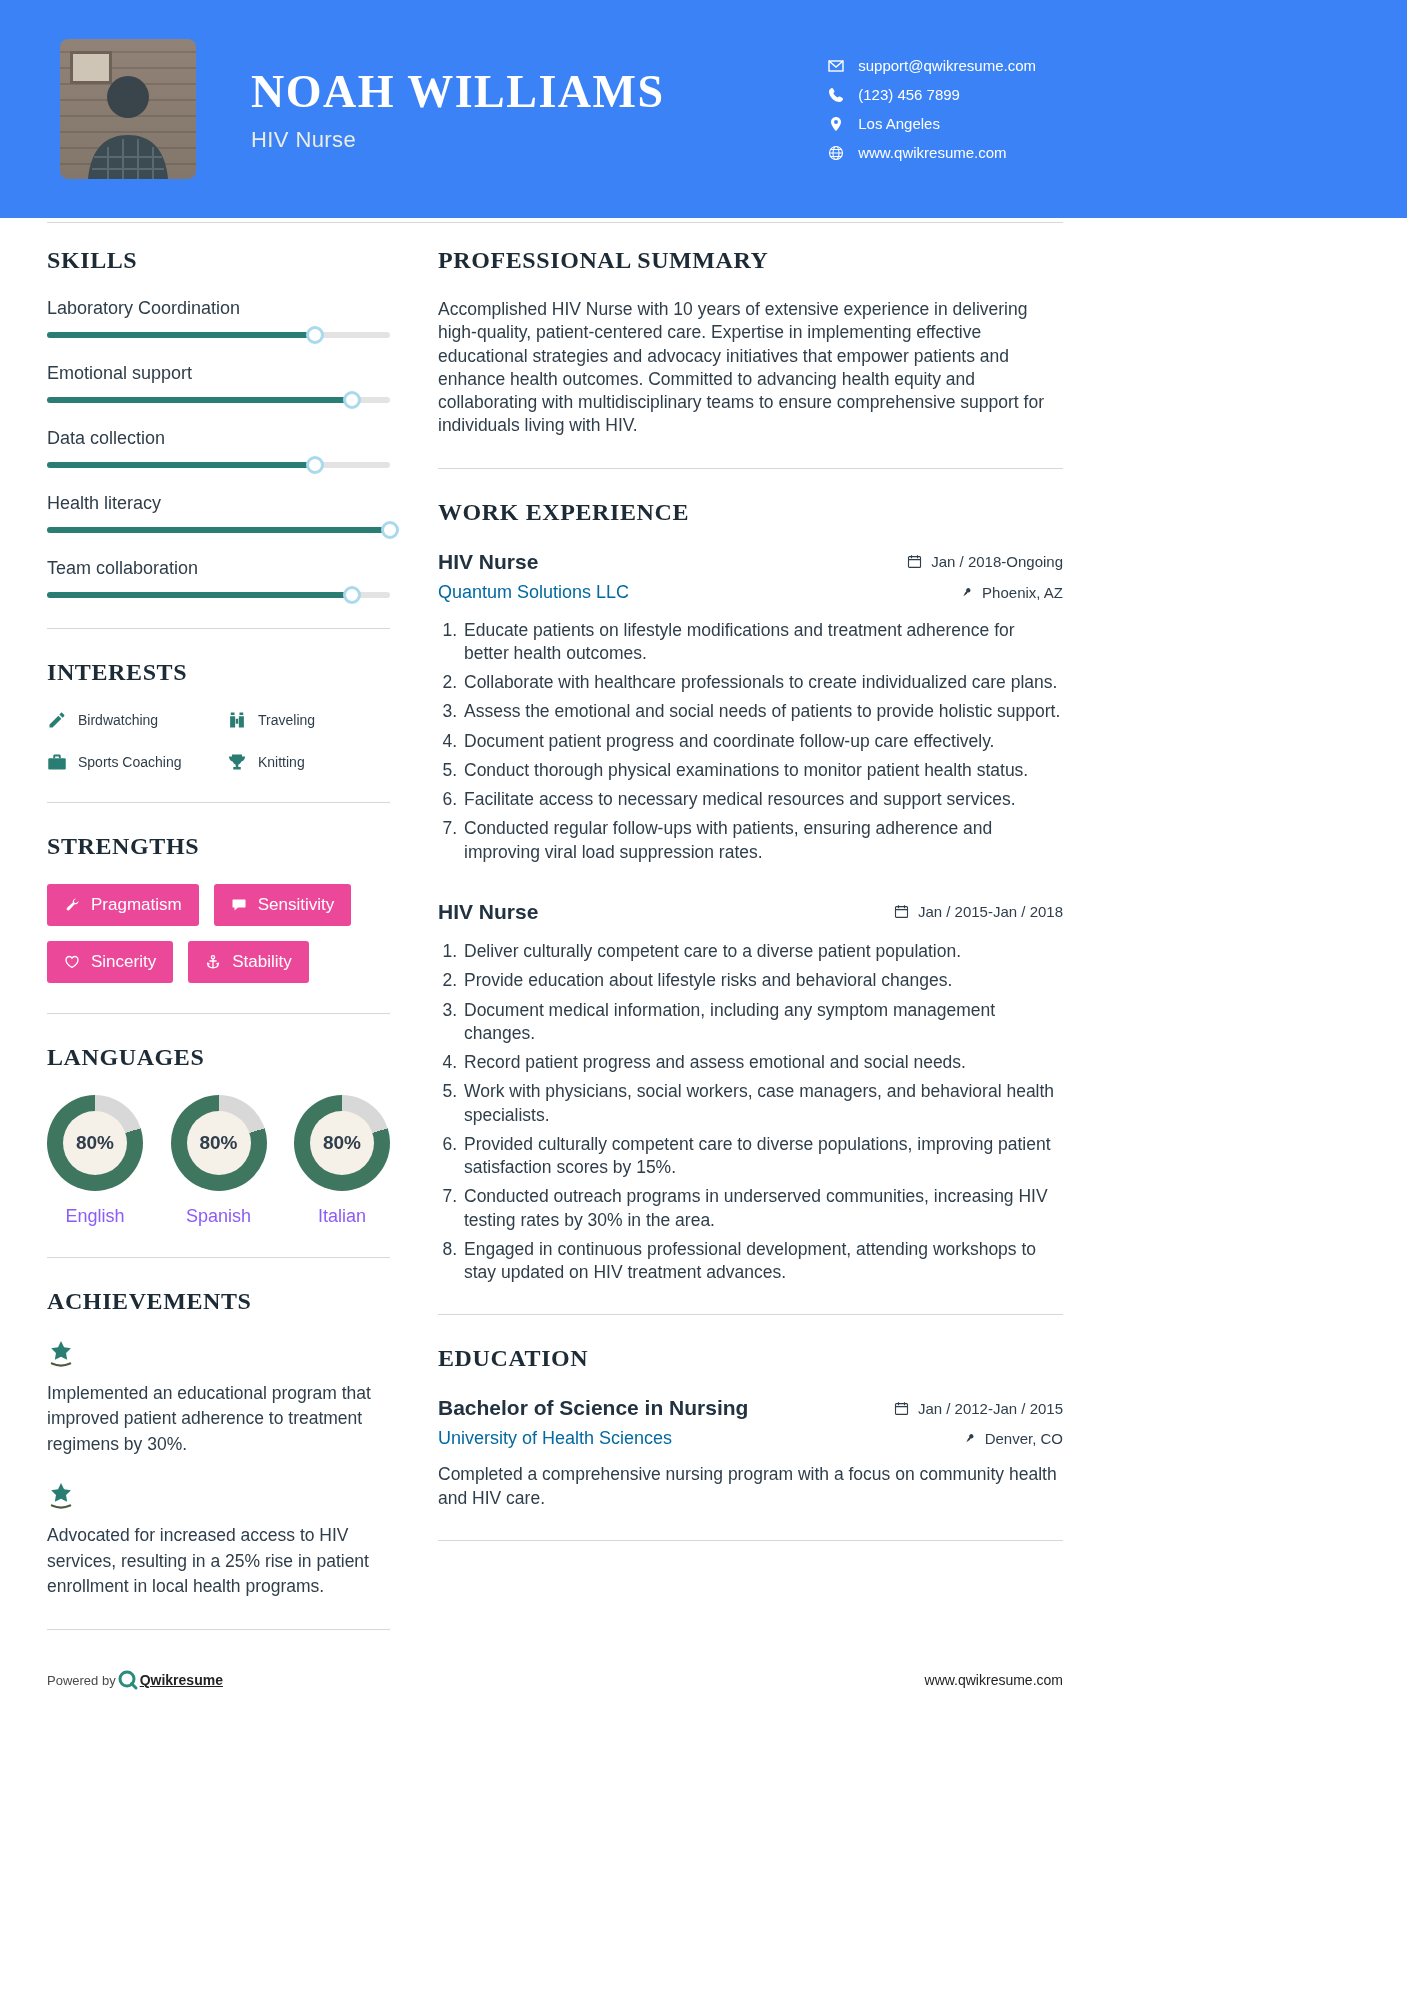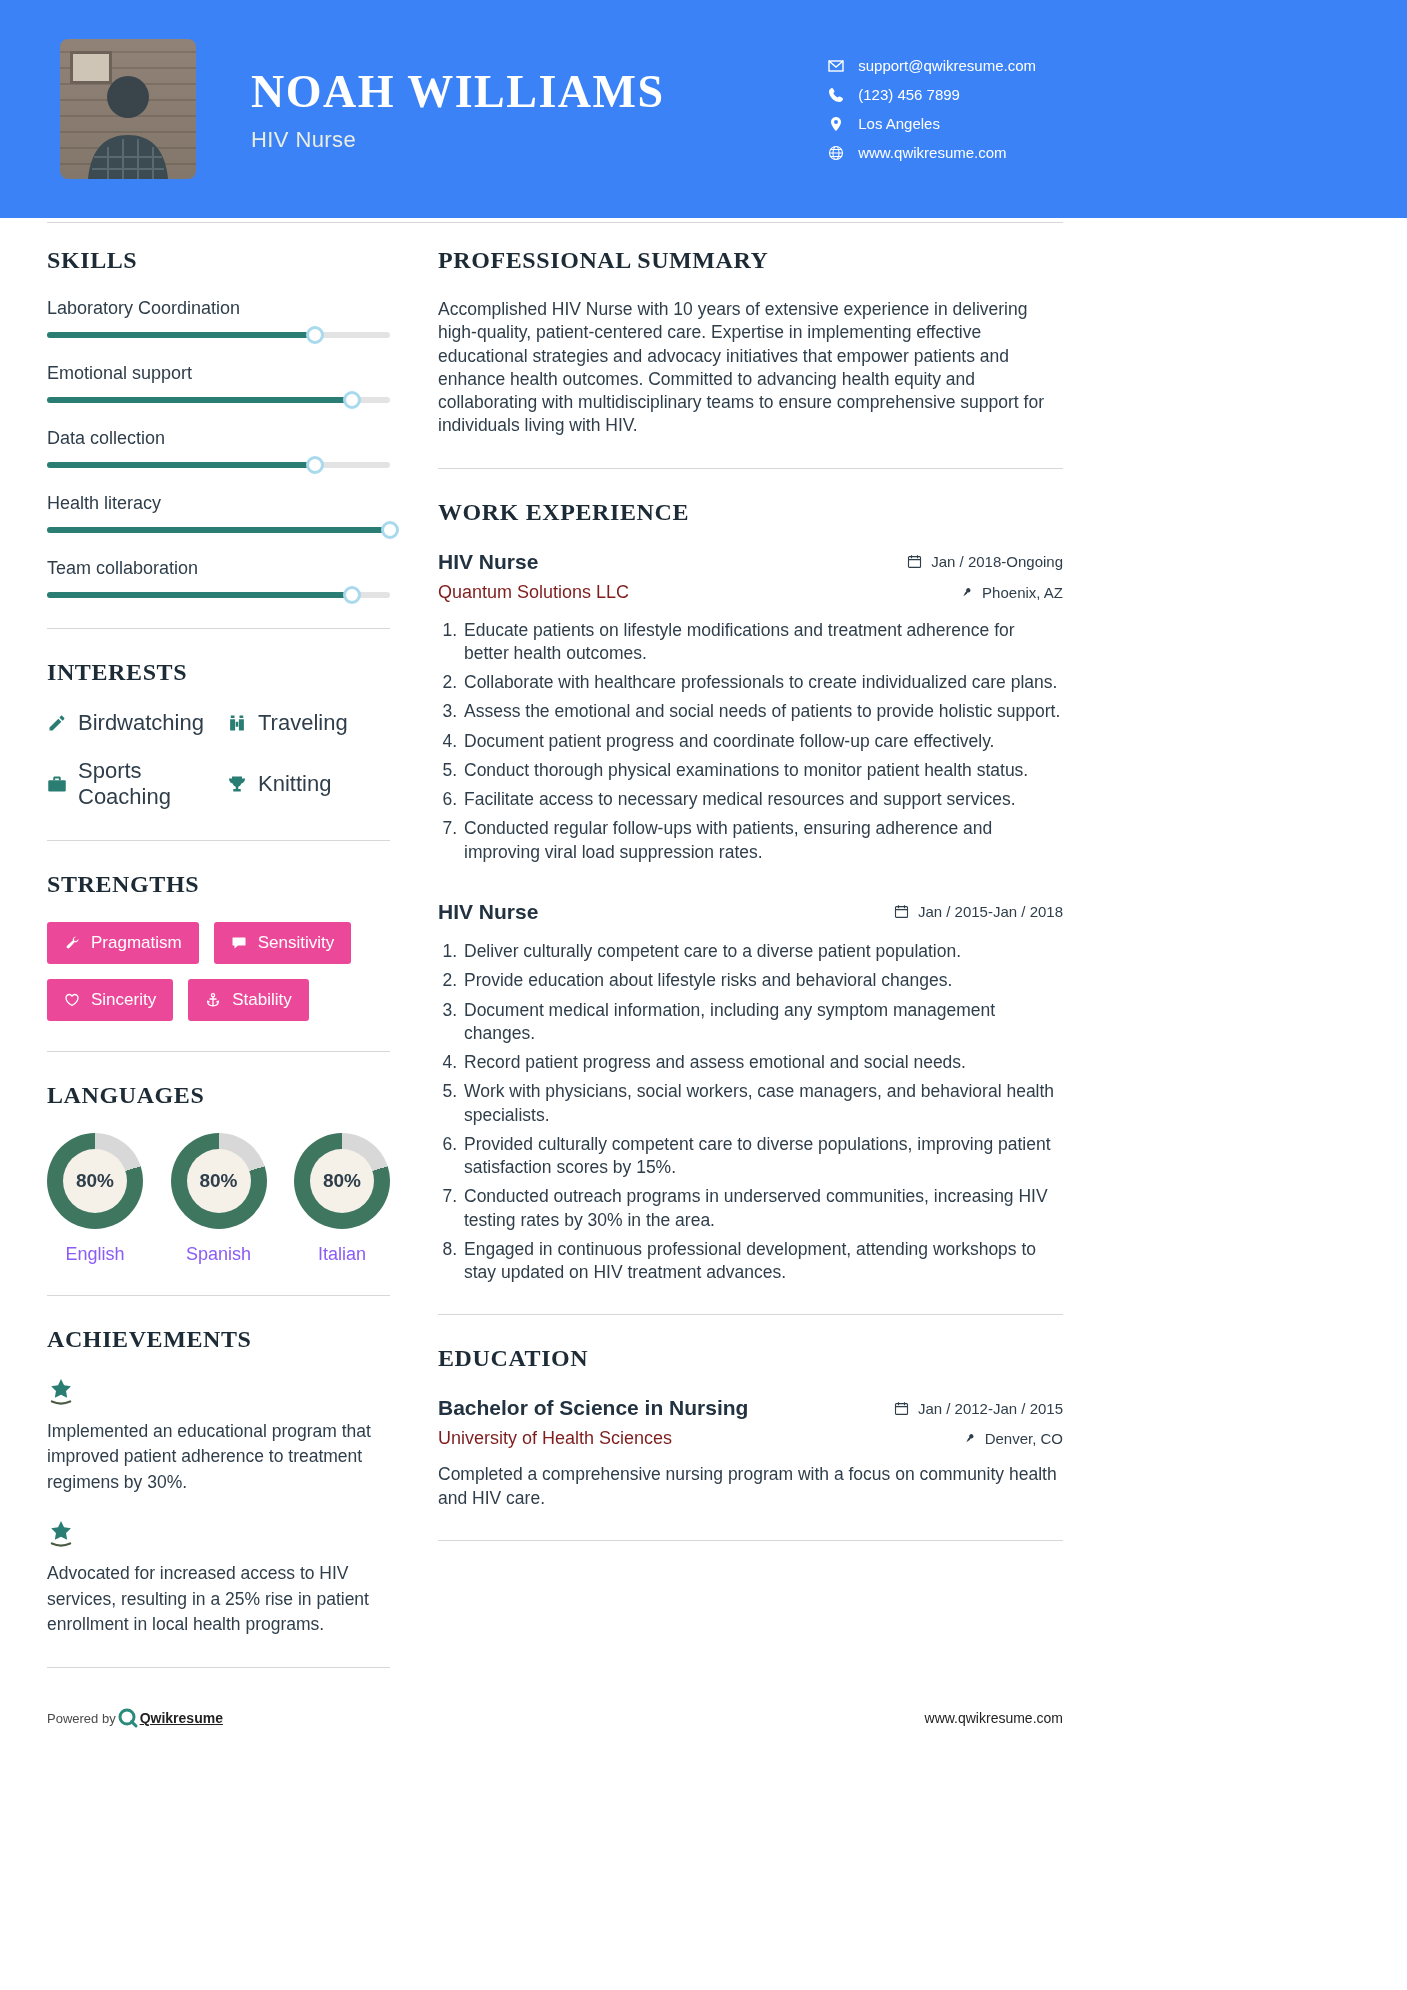--- a/index.html
+++ b/index.html
@@ -45,21 +45,21 @@
   .skill-label{font-size:18px;color:#2f3e4a;margin-bottom:13px;}
   .bar{height:6px;background:#e3e3e3;border-radius:3px;}
   .bar-fill{height:6px;background:#2a7d72;border-radius:3px;position:relative;}
   .knob{
     position:absolute;right:-9px;top:-6px;width:12px;height:12px;
     border:3px solid #a9d9ec;background:#ffffff;border-radius:50%;
   }
 
   
   .int-grid{display:grid;grid-template-columns:180px 1fr;row-gap:22px;}
-  .int{display:flex;align-items:center;gap:11px;font-size:22px;color:#2f3e4a;}
+  .int{display:flex;align-items:center;gap:11px;font-size:14px;color:#2f3e4a;}
   .int .iicon{color:#2a7d72;display:inline-flex;width:20px;height:20px;flex-shrink:0;}
   .int .iicon svg{width:20px;height:20px;}
 
   
   .chips{display:flex;flex-wrap:wrap;gap:15px;}
   .chip{
     display:inline-flex;align-items:center;gap:11px;background:#ec4899;color:#ffffff;
     font-size:17px;padding:11px 17px;border-radius:3px;
   }
   .chip .sicon{display:inline-flex;width:16px;height:16px;color:#ffffff;}
@@ -81,21 +81,21 @@
 
   
   .summary-text{font-size:17.5px;line-height:1.33;color:#2f3e4a;margin:0;}
   .job{margin-bottom:36px;}
   .job:last-of-type{margin-bottom:0;}
   .job-head{display:flex;justify-content:space-between;align-items:center;}
   .job-title{font-size:21px;font-weight:bold;color:#223240;}
   .meta{display:flex;align-items:center;gap:9px;font-size:15px;color:#2f3e4a;}
   .micon{display:inline-flex;color:#2f3e4a;}
   .job-sub{display:flex;justify-content:space-between;align-items:center;margin-top:8px;}
-  .company{font-size:18px;color:#7f1d1d;}
+  .company{font-size:18px;color:#0369a1;}
   ol.bullets{margin:16px 0 0;padding-left:24px;}
   ol.bullets li{font-size:17.5px;line-height:1.33;margin-bottom:6px;color:#2f3e4a;padding-left:2px;}
   .edu-desc{font-size:17.5px;line-height:1.33;color:#2f3e4a;margin:14px 0 0;}
 
   
   .footer{width:1016px;margin:8px 0 0 47px;display:flex;justify-content:space-between;align-items:center;}
   .powered{display:flex;align-items:center;}
   .powered-label{font-size:13px;color:#4a4a4a;}
   .qlogo{width:24px;height:24px;display:inline-flex;}
   .brand{font-size:14px;color:#222222;text-decoration:underline;font-weight:bold;cursor:pointer;}

